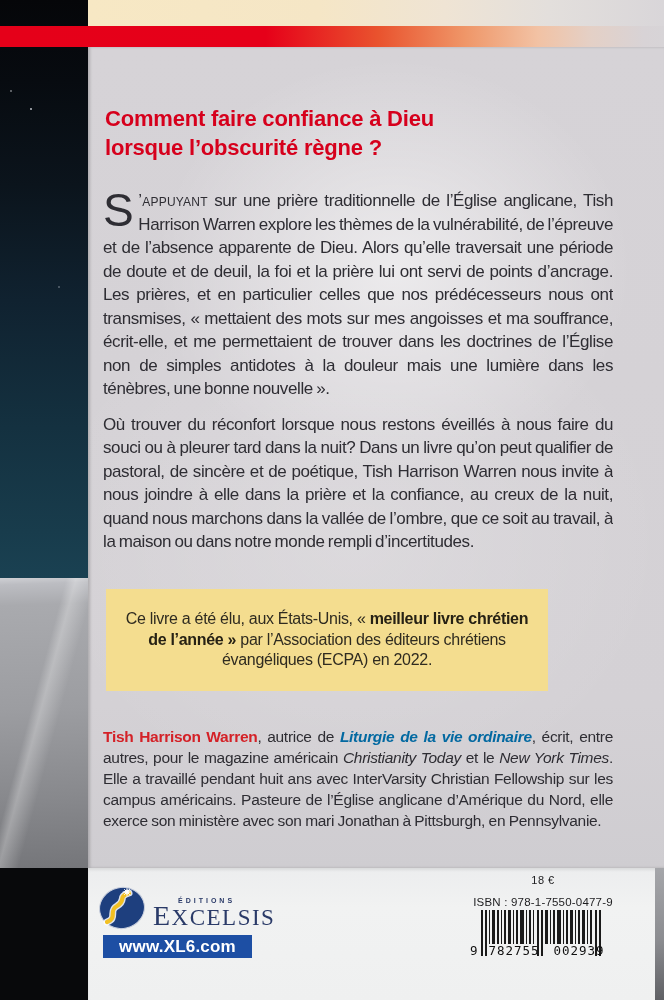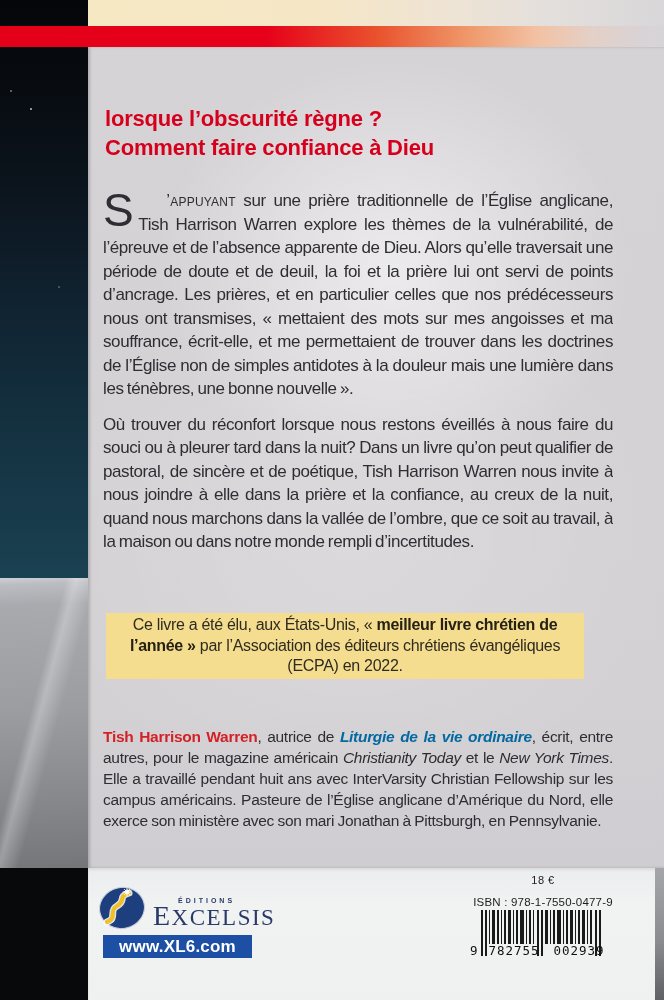--- a/index.html
+++ b/index.html
@@ -39,25 +39,25 @@
     background:linear-gradient(180deg,#a5a6aa 0%,#8b8c90 55%,#5f6064 100%);}
 
   
   .headline{position:absolute;left:105px;top:104px;width:505px;z-index:6;
     color:#d6001c;font-size:22px;line-height:29px;font-weight:bold;letter-spacing:-0.2px;}
   .bodycopy{position:absolute;left:103px;top:189px;width:510px;height:406px;overflow:hidden;z-index:6;
     color:#2e2d33;font-size:17px;line-height:23.5px;letter-spacing:-0.4px;word-spacing:-1px;
     text-align:justify;}
   .bodycopy p{margin:0 0 12px 0;}
   .dropcap{float:left;font-size:46px;line-height:38px;padding:2px 5px 0 0;font-weight:400;}
-  .smallcaps{font-variant:small-caps;letter-spacing:0.2px;margin-left:28px;}
+  .smallcaps{font-variant:small-caps;letter-spacing:0.2px;}
 
-  .award-box{position:absolute;left:106px;top:613px;width:478px;min-height:61px;z-index:6;
+  .award-box{position:absolute;left:106px;top:589px;width:442px;min-height:61px;z-index:6;
     background:#f4dd8f;color:#2f2b20;text-align:center;
-    font-size:16px;line-height:20.5px;letter-spacing:-0.3px;padding:2px 14px;box-sizing:border-box;}
+    font-size:16px;line-height:20.5px;letter-spacing:-0.3px;padding:20px 14px;box-sizing:border-box;}
   .award-box b{color:#262114;}
 
   .bio{position:absolute;left:103px;top:726px;width:510px;z-index:6;
     color:#2e2d33;font-size:15.5px;line-height:21px;letter-spacing:-0.3px;word-spacing:-0.5px;
     text-align:justify;}
   .bio .name{color:#d42127;font-weight:bold;}
   .bio .booktitle{color:#0369a1;font-weight:bold;font-style:italic;}
   .bio i{font-style:italic;}
 
   
@@ -98,22 +98,22 @@
     <div class="stardot" style="left:10px;top:90px;width:2px;height:2px;opacity:.5;"></div>
     <div class="stardot" style="left:58px;top:286px;width:2px;height:2px;opacity:.35;"></div>
   </div>
 
   <div class="cream-band"></div>
   <div class="red-bar"></div>
 
   <div class="panel"></div>
 
   <div class="headline">
+    <div>Comment faire confiance à Dieu</div>
     <div>lorsque l’obscurité règne ?</div>
-    <div>Comment faire confiance à Dieu</div>
   </div>
 
   <div class="bodycopy">
     <p><span class="dropcap">S</span><span class="smallcaps">’appuyant</span><span> sur une prière traditionnelle de l’Église anglicane, Tish Harrison Warren explore les thèmes de la vulnérabilité, de l’épreuve et de l’absence apparente de Dieu. Alors qu’elle traversait une période de doute et de deuil, la foi et la prière lui ont servi de points d’ancrage. Les prières, et en particulier celles que nos prédécesseurs nous ont transmises, « mettaient des mots sur mes angoisses et ma souffrance, écrit-elle, et me permettaient de trouver dans les doctrines de l’Église non de simples antidotes à la douleur mais une lumière dans les ténèbres, une bonne nouvelle ».</span></p>
     <p><span>Où trouver du réconfort lorsque nous restons éveillés à nous faire du souci ou à pleurer tard dans la nuit? Dans un livre qu’on peut qualifier de pastoral, de sincère et de poétique, Tish Harrison Warren nous invite à nous joindre à elle dans la prière et la confiance, au creux de la nuit, quand nous marchons dans la vallée de l’ombre, que ce soit au travail, à la maison ou dans notre monde rempli d’incertitudes.</span></p>
   </div>
 
   <div class="award-box"><span>Ce livre a été élu, aux États-Unis, « </span><b>meilleur livre chrétien de l’année »</b><span> par l’Association des éditeurs chrétiens évangéliques (ECPA) en 2022.</span></div>
 
   <div class="bio"><span class="name">Tish Harrison Warren</span><span>, autrice de </span><span class="booktitle">Liturgie de la vie ordinaire</span><span>, écrit, entre autres, pour le magazine américain </span><i>Christianity Today</i><span> et le </span><i>New York Times</i><span>. Elle a travaillé pendant huit ans avec InterVarsity Christian Fellowship sur les campus américains. Pasteure de l’Église anglicane d’Amérique du Nord, elle exerce son ministère avec son mari Jonathan à Pittsburgh, en Pennsylvanie.</span></div>

